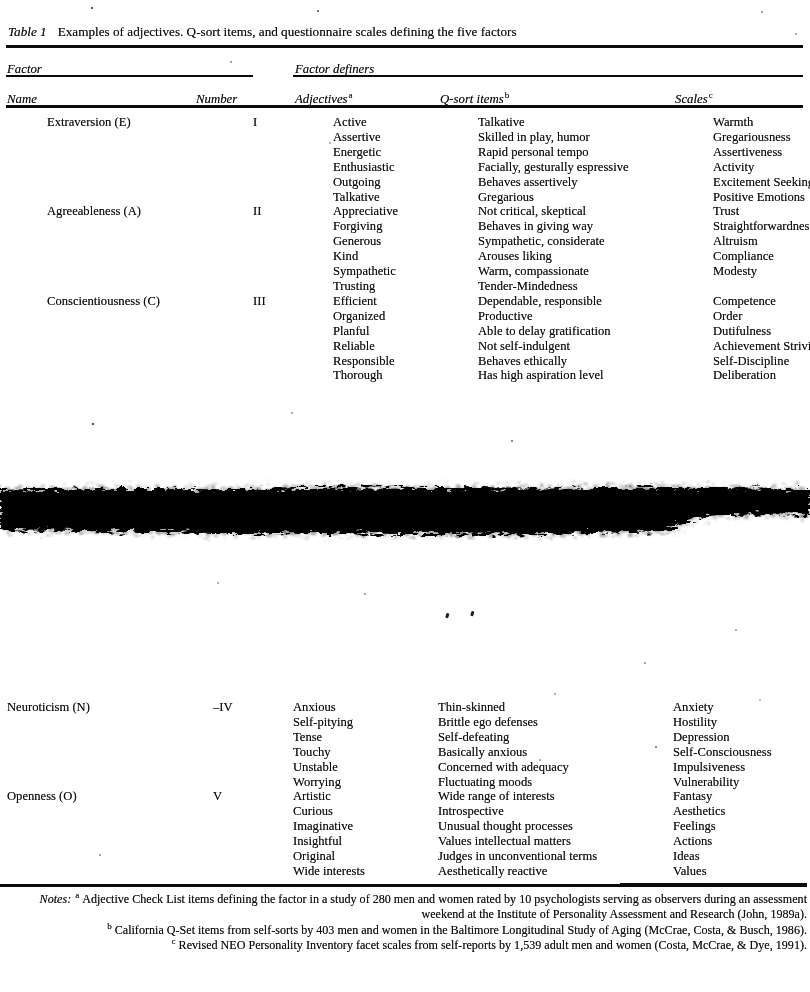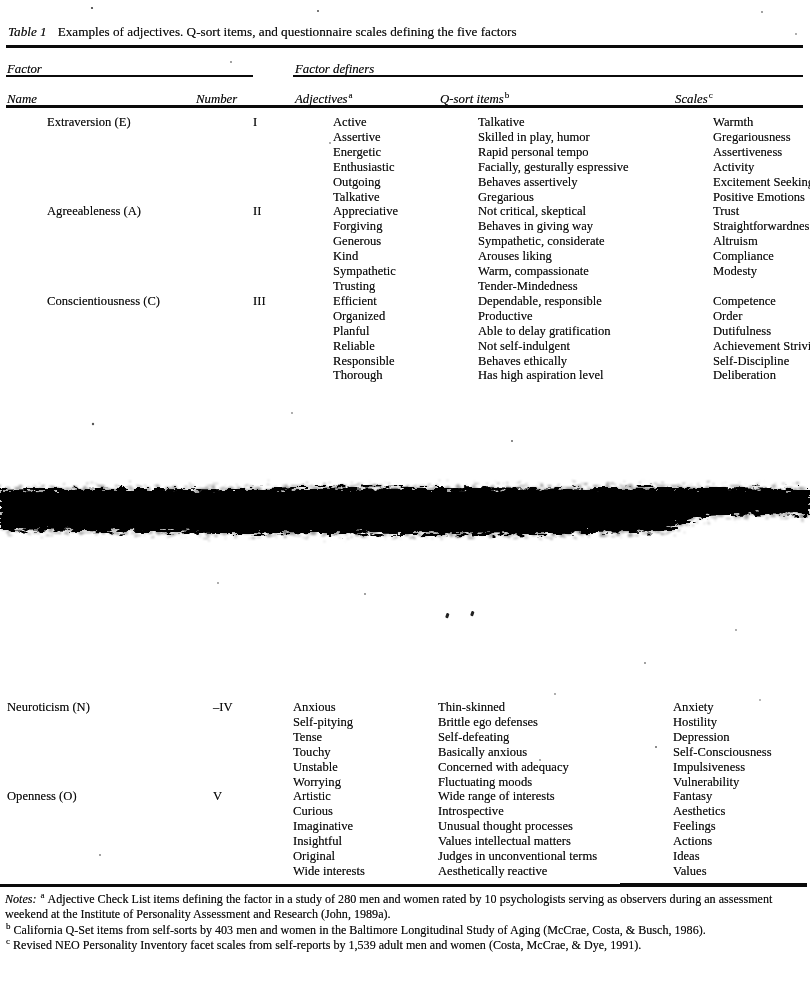--- a/index.html
+++ b/index.html
@@ -12,21 +12,21 @@
   .abs{position:absolute;white-space:nowrap;}
   .it{font-style:italic;}
   .title{left:8px;top:24px;font-size:13.2px;}
   .title .lbl{margin-right:11px;}
   .rule{position:absolute;background:#0b0b0b;}
   .hcell{position:absolute;font-size:12.8px;font-style:italic;white-space:nowrap;margin-top:7px;}
   sup{font-size:9px;font-style:normal;line-height:0;margin-left:1px;}
   .rows{position:absolute;left:7px;width:798px;font-size:12.6px;line-height:14.9px;}
   .trow{display:grid;grid-template-columns:206px 80px 145px 235px auto;}
   .trow .c{white-space:nowrap;overflow:visible;}
-  .notes{position:absolute;left:5px;top:892px;width:802px;font-size:12.1px;line-height:15.3px;white-space:normal;}
+  .notes{position:absolute;left:5px;top:892px;width:802px;font-size:12.1px;line-height:15.3px;white-space:normal;text-align:right;}
   .note{margin:0;}
   .note .lead{font-style:italic;margin-right:3px;}
   .note sup{margin:0 3px 0 1px;}
   svg.noise{position:absolute;left:0;top:0;pointer-events:none;}
 </style>
 </head>
 <body>
 
 <div class="page">
 

